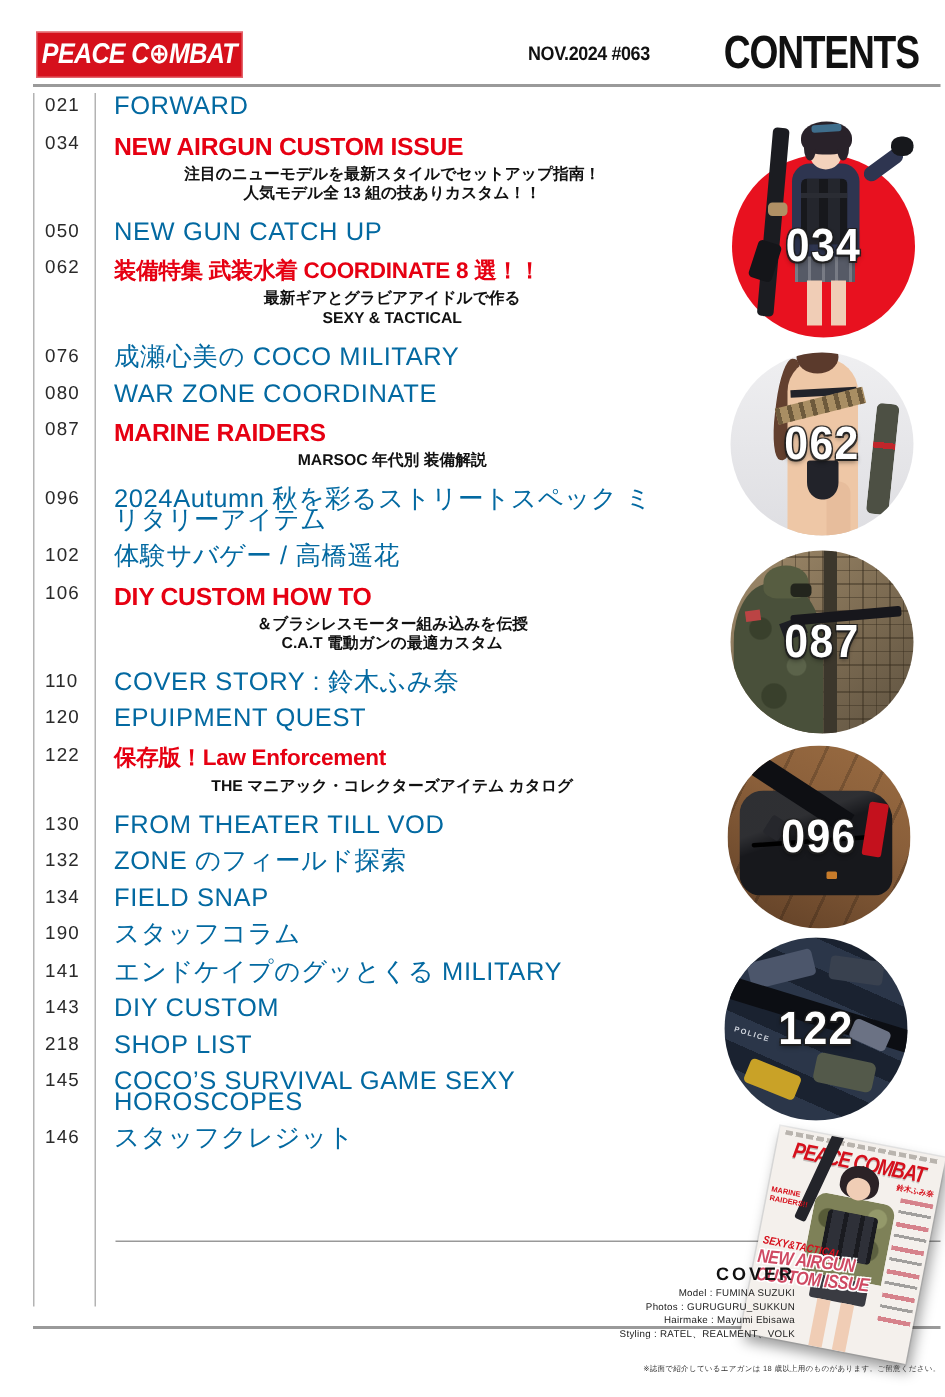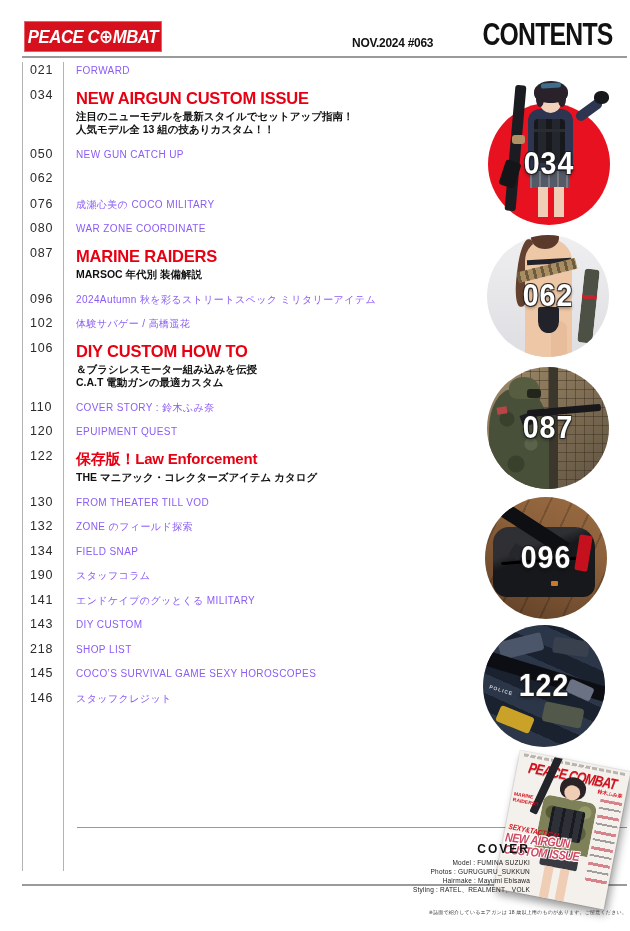--- a/index.html
+++ b/index.html
@@ -13,44 +13,44 @@
     position:absolute;left:24px;top:21px;width:138px;height:31px;
     background:#d6101c;display:flex;align-items:center;justify-content:center;
     box-shadow:inset 0 0 0 1px rgba(255,255,255,.35);
   }
   .logo-text{
     color:#fff;font-weight:bold;font-style:italic;font-size:19px;
     letter-spacing:-0.5px;transform:scaleX(.88);white-space:nowrap;
   }
   .logo-text .reticle{font-style:normal;font-weight:bold;}
   .header-right{
-    position:absolute;right:18px;top:20px;display:flex;align-items:flex-end;gap:16px;
+    position:absolute;right:18px;top:20px;display:flex;align-items:center;gap:16px;
   }
   .issue-no{font-size:13px;font-weight:bold;letter-spacing:-0.3px;transform:scaleX(.92);transform-origin:right;color:#111;}
   .contents-title{font-size:31px;font-weight:bold;letter-spacing:-1px;transform:scaleX(.8);transform-origin:right;color:#111;line-height:30px;}
   .rule{position:absolute;background:#9a9a9a;}
   .rule-header{left:22px;top:56px;width:605px;height:2px;}
   .rule-mid{left:77px;top:827px;width:550px;height:1px;background:#999;}
   .rule-bottom{left:22px;top:884px;width:605px;height:2px;}
   .vrule{position:absolute;width:1px;background:#b3b3b3;top:62px;height:809px;}
   .vrule-left{left:22px;}
   .vrule-right{left:63px;}
 
   
   .toc{position:absolute;left:22px;top:64px;width:425px;}
   .toc-row{display:grid;grid-template-columns:54px 1fr;margin-bottom:11px;}
   .toc-row.feature{margin-bottom:12px;}
   .toc-row.section-break{margin-top:10px;}
   .toc-page{font-size:12.5px;letter-spacing:.8px;color:#2a2a2a;padding-left:8px;line-height:13.5px;}
-  .toc-title{font-size:10px;letter-spacing:.4px;color:#8b5cf6;line-height:13.5px;}
+  .toc-title{font-size:17px;letter-spacing:.4px;color:#0369a1;line-height:13.5px;}
   .feature .toc-title{
     color:#e60012;font-weight:bold;font-size:16.5px;line-height:18px;letter-spacing:-0.2px;
   }
   .feature .toc-title.jp-feature{font-size:15px;}
-  .toc-sub{font-size:10.5px;font-weight:bold;color:#111;line-height:13px;margin-top:3px;letter-spacing:0;}
+  .toc-sub{font-size:10.5px;font-weight:bold;color:#111;line-height:13px;margin-top:3px;letter-spacing:0;text-align:center;}
   .toc-sub div{line-height:13px;}
 
   
   .thumb{position:absolute;width:122px;height:122px;border-radius:50%;}
   .thumb .clip{position:absolute;inset:0;border-radius:50%;overflow:hidden;}
   .thumb-num{
     position:absolute;left:50%;top:50%;transform:translate(-50%,-50%) scaleX(.92);
     font-size:31px;font-weight:bold;color:#fff;letter-spacing:1px;z-index:6;
     text-shadow:-1px -1px 0 rgba(30,30,30,.85),1px -1px 0 rgba(30,30,30,.85),
                 -1px 1px 0 rgba(30,30,30,.85),1px 1px 0 rgba(30,30,30,.85),
@@ -208,20 +208,27 @@
       </div>
     </div>
     <div class="toc-row">
       <span class="toc-page">050</span>
       <div>
         <div class="toc-title">NEW GUN CATCH UP</div>
       </div>
     </div>
     <div class="toc-row feature">
       <span class="toc-page">062</span>
+      <div>
+        <div class="toc-title jp-feature">装備特集 武装水着 COORDINATE 8 選！！</div>
+        <div class="toc-sub">
+          <div>最新ギアとグラビアアイドルで作る</div>
+          <div>SEXY &amp; TACTICAL</div>
+        </div>
+      </div>
     </div>
     <div class="toc-row">
       <span class="toc-page">076</span>
       <div>
         <div class="toc-title">成瀬心美の COCO MILITARY</div>
       </div>
     </div>
     <div class="toc-row">
       <span class="toc-page">080</span>
       <div>

